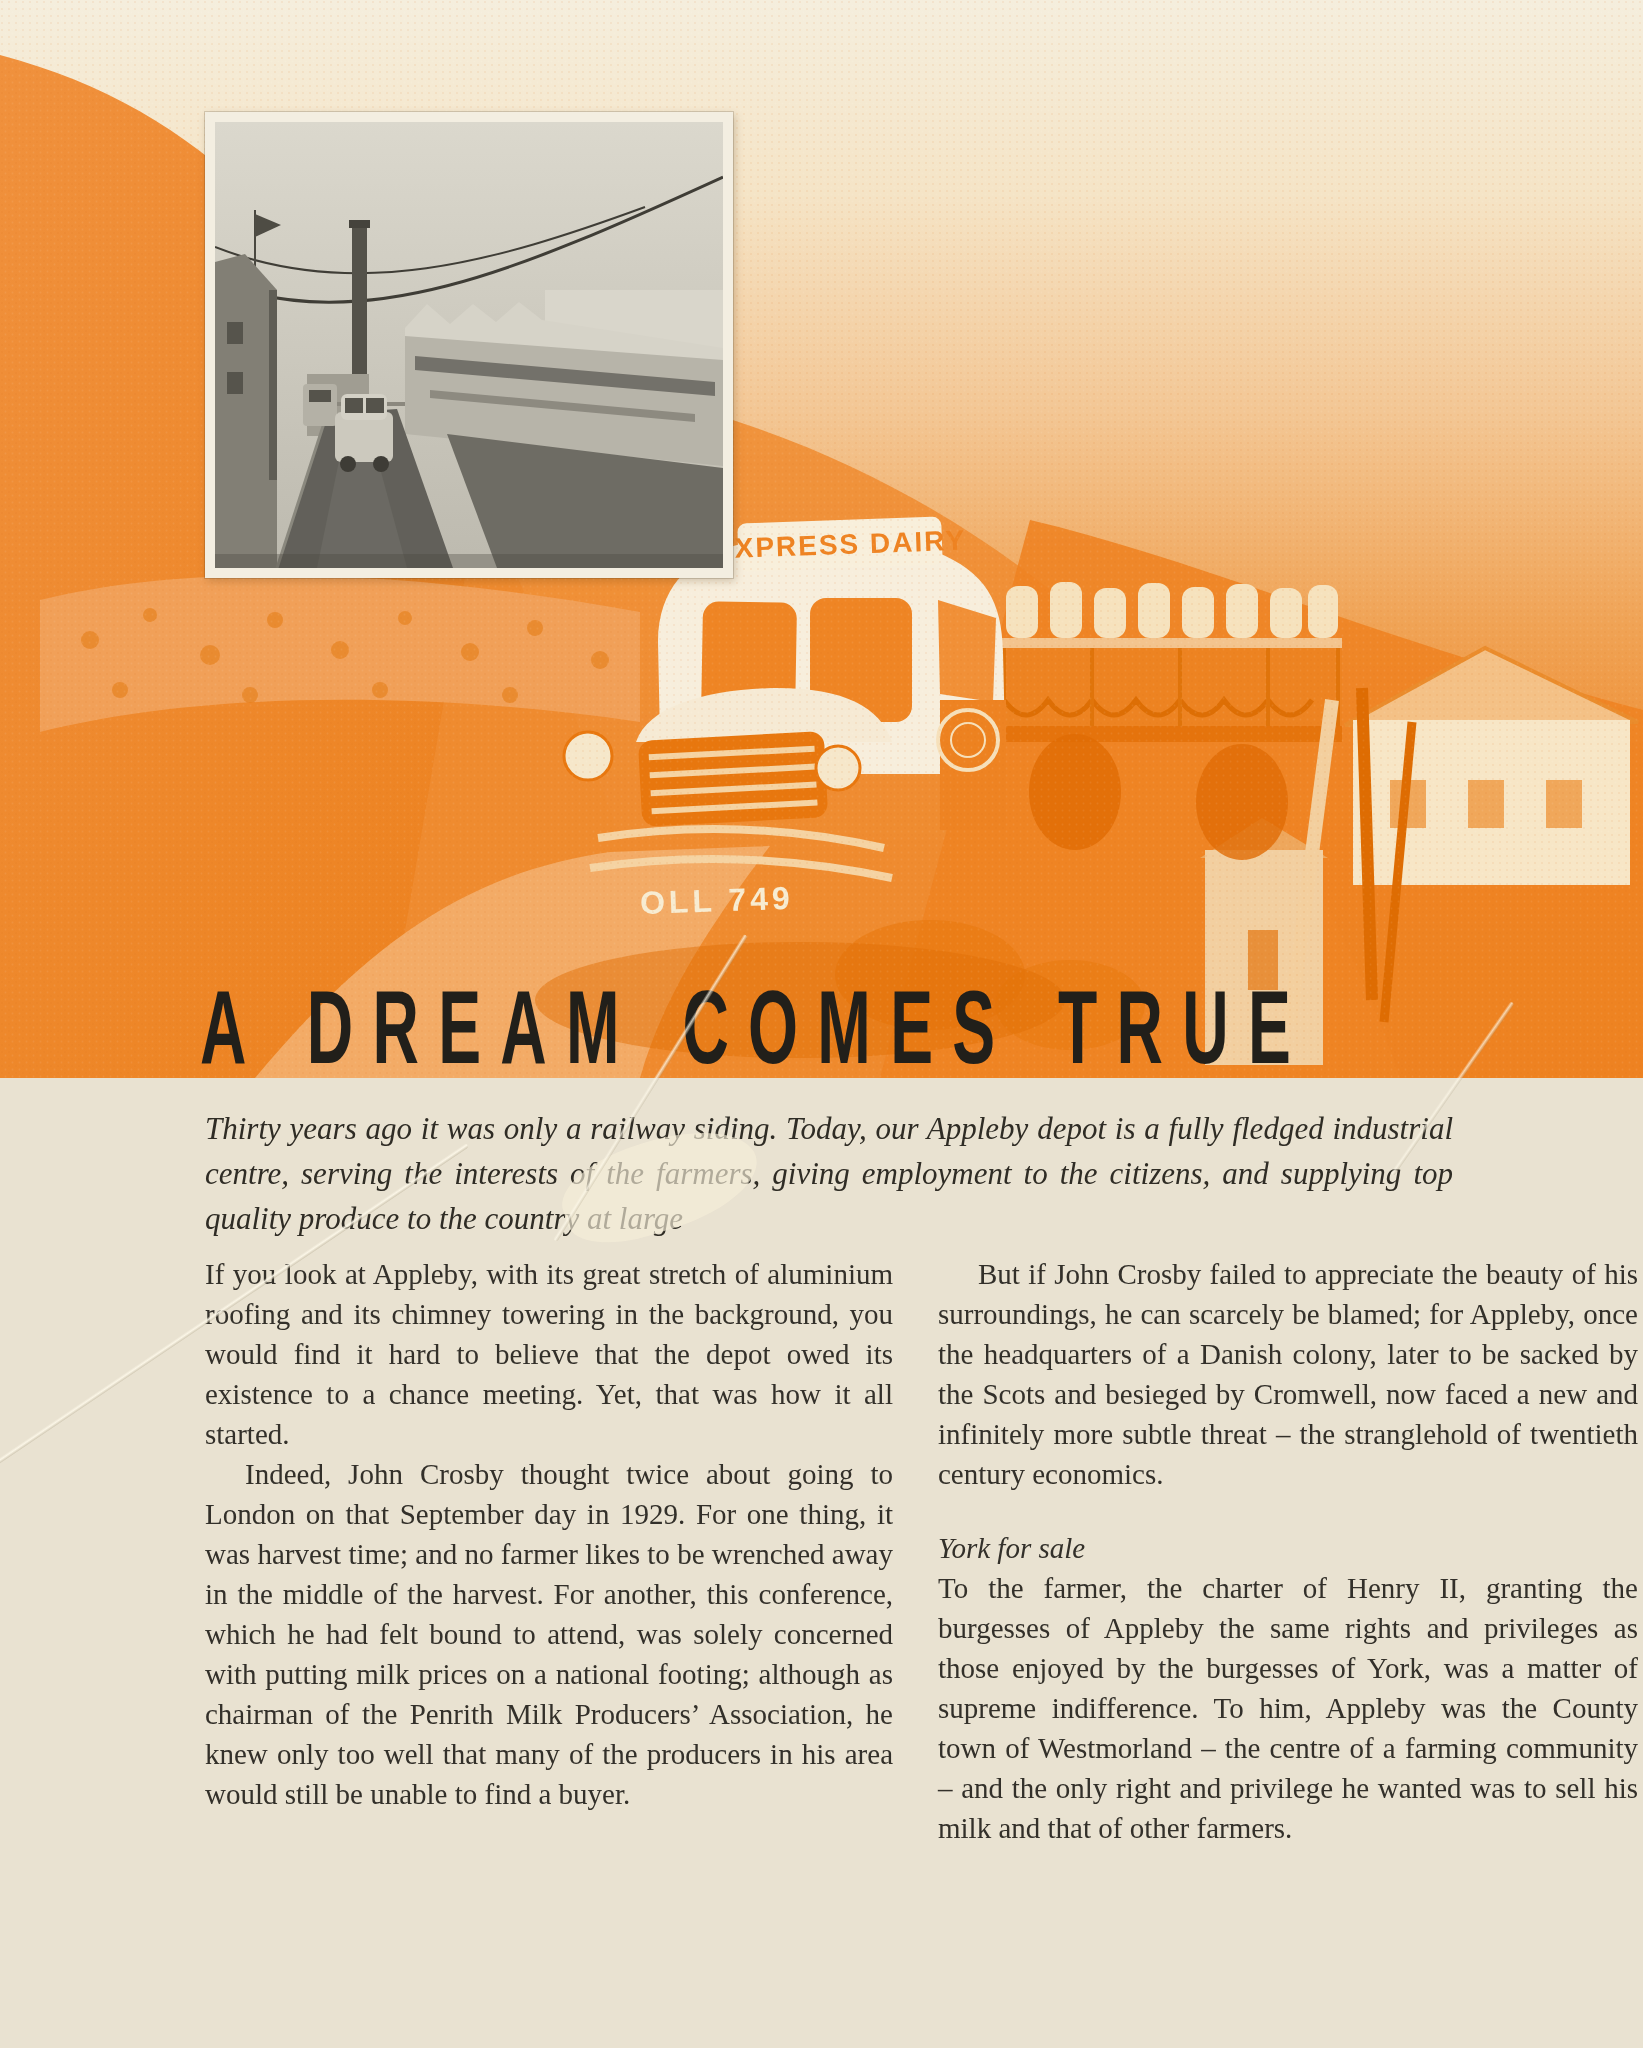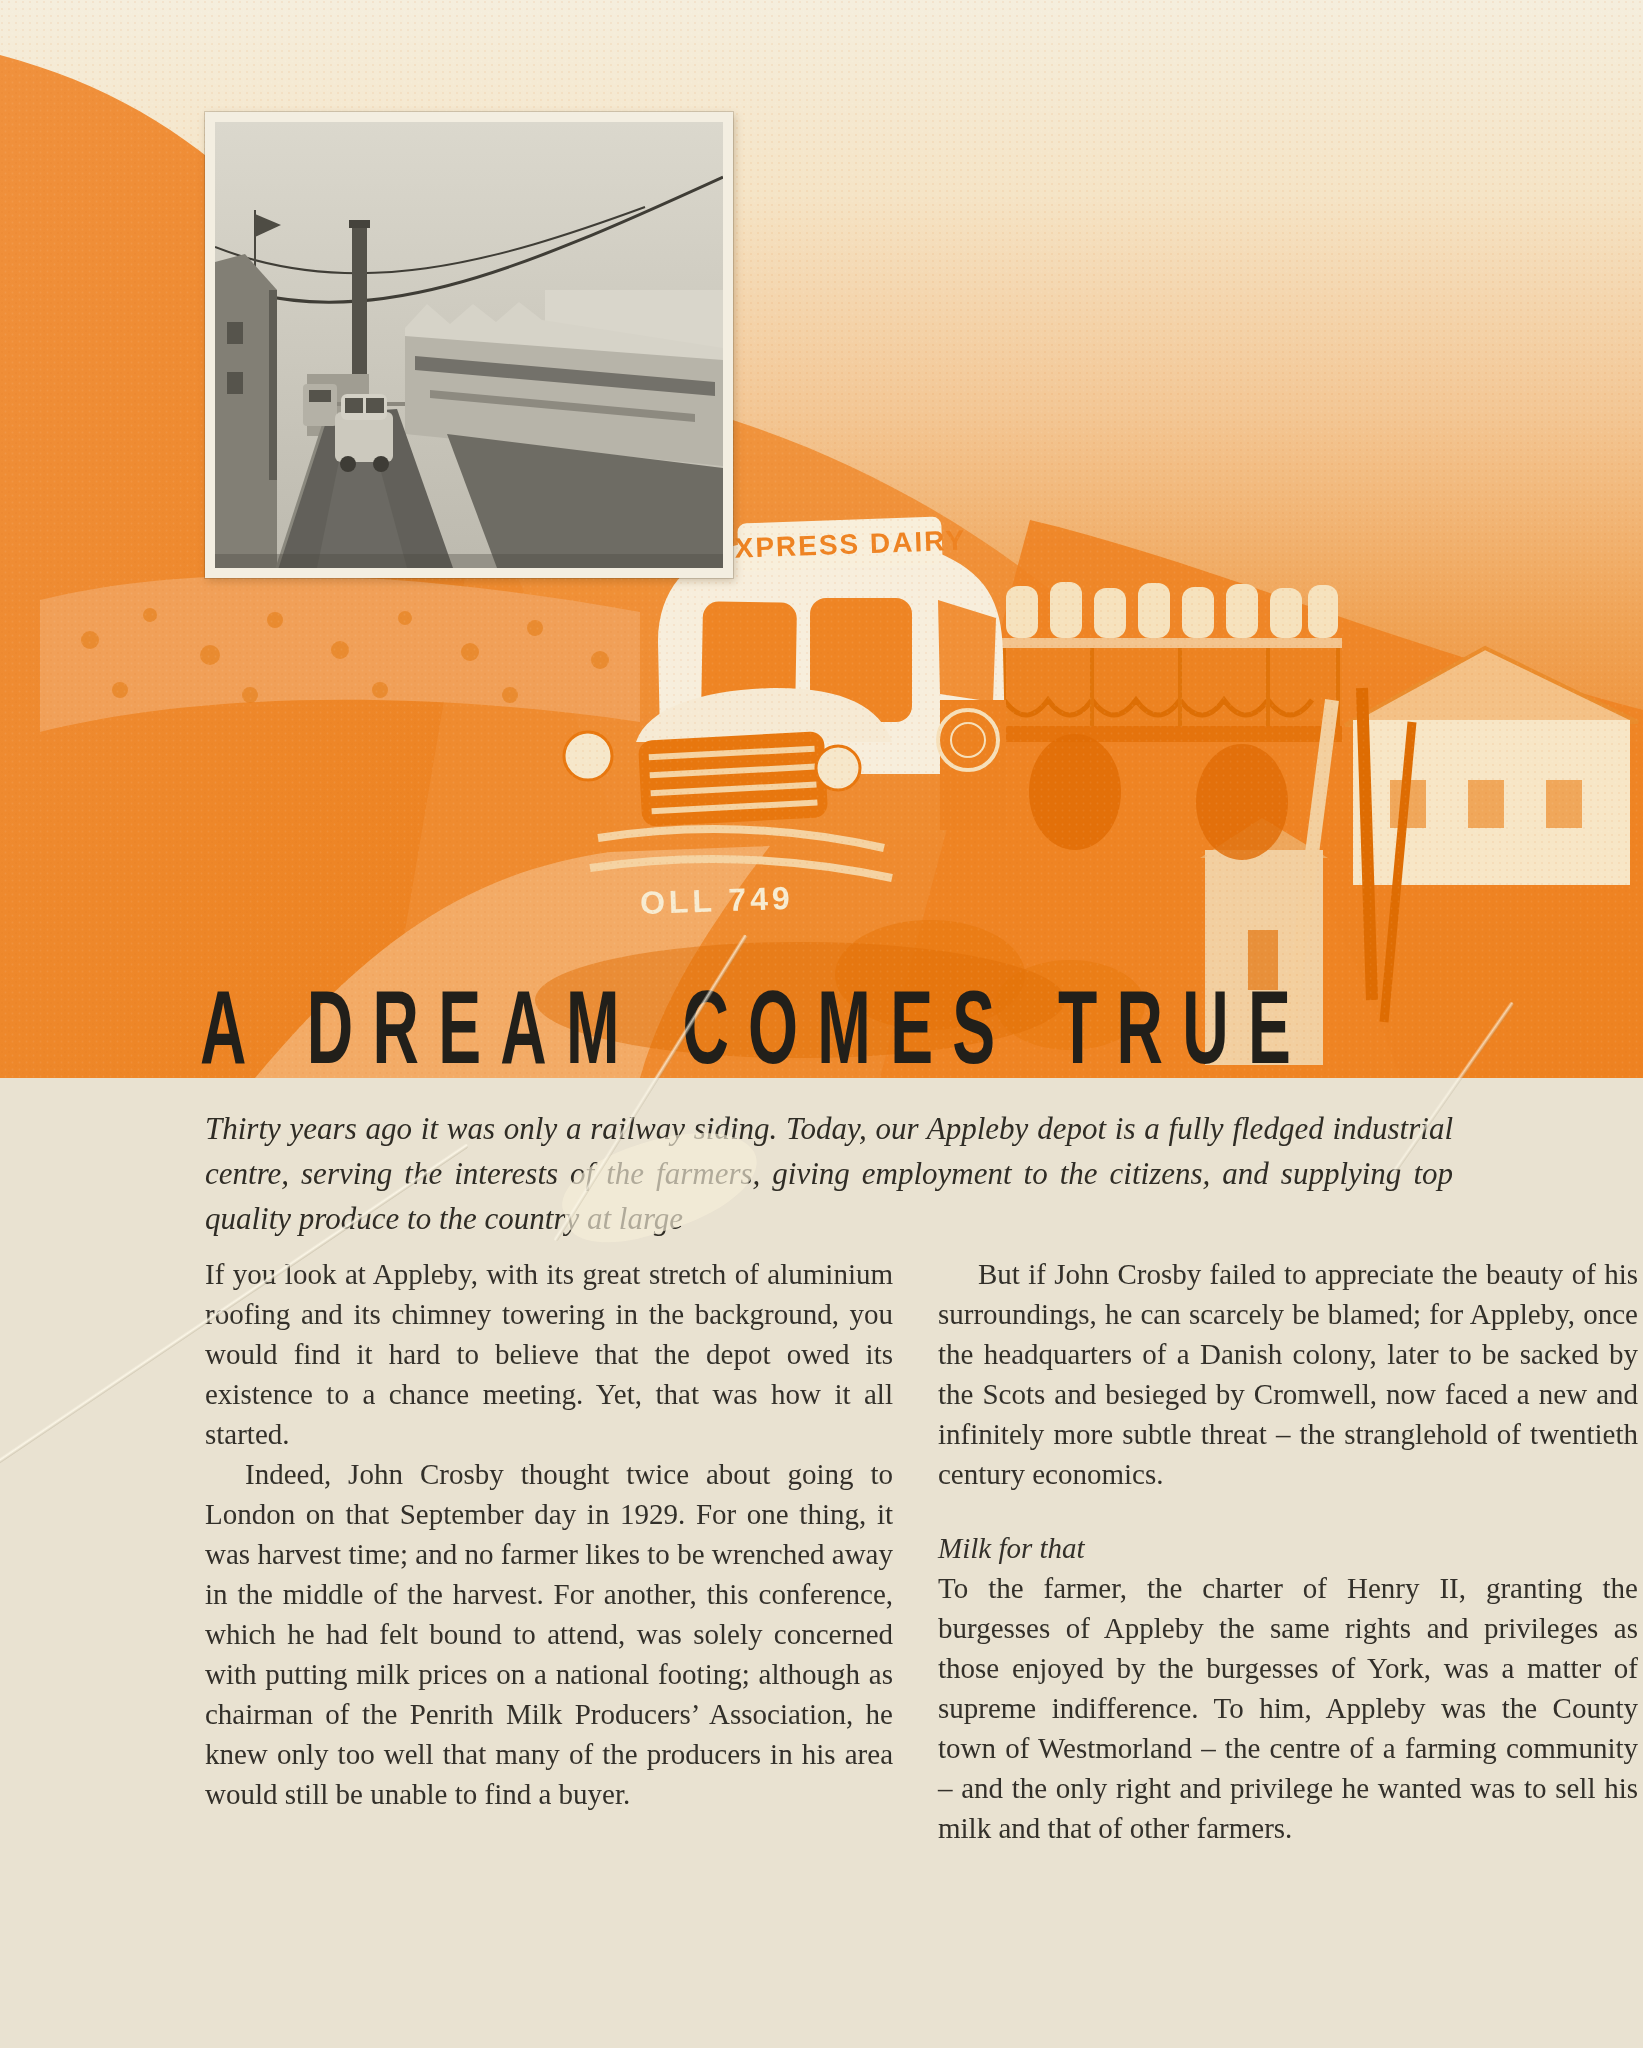--- a/index.html
+++ b/index.html
@@ -274,21 +274,21 @@
 
   <div class="intro">Thirty years ago it was only a railway siding. Today, our Appleby depot is a fully fledged industrial centre, serving the interests of the farmers, giving employment to the citizens, and supplying top quality produce to the country at large</div>
 
   <div class="col col-left">
     <p>If you look at Appleby, with its great stretch of aluminium roofing and its chimney towering in the background, you would find it hard to believe that the depot owed its existence to a chance meeting. Yet, that was how it all started.</p>
     <p class="indent">Indeed, John Crosby thought twice about going to London on that September day in 1929. For one thing, it was harvest time; and no farmer likes to be wrenched away in the middle of the harvest. For another, this conference, which he had felt bound to attend, was solely concerned with putting milk prices on a national footing; although as chairman of the Penrith Milk Producers’ Association, he knew only too well that many of the producers in his area would still be unable to find a buyer.</p>
   </div>
 
   <div class="col col-right">
     <p class="indent">But if John Crosby failed to appreciate the beauty of his surroundings, he can scarcely be blamed; for Appleby, once the headquarters of a Danish colony, later to be sacked by the Scots and besieged by Cromwell, now faced a new and infinitely more subtle threat – the stranglehold of twentieth century economics.</p>
-    <p class="subhead">Milk for that</p>
+    <p class="subhead">York for sale</p>
     <p>To the farmer, the charter of Henry II, granting the burgesses of Appleby the same rights and privileges as those enjoyed by the burgesses of York, was a matter of supreme indifference. To him, Appleby was the County town of Westmorland – the centre of a farming community – and the only right and privilege he wanted was to sell his milk and that of other farmers.</p>
   </div>
 
   <div class="tear-blob"></div>
   <div class="crease crease-a"></div>
   <div class="crease crease-b"></div>
   <div class="crease crease-c"></div>
 
 </div>
 

